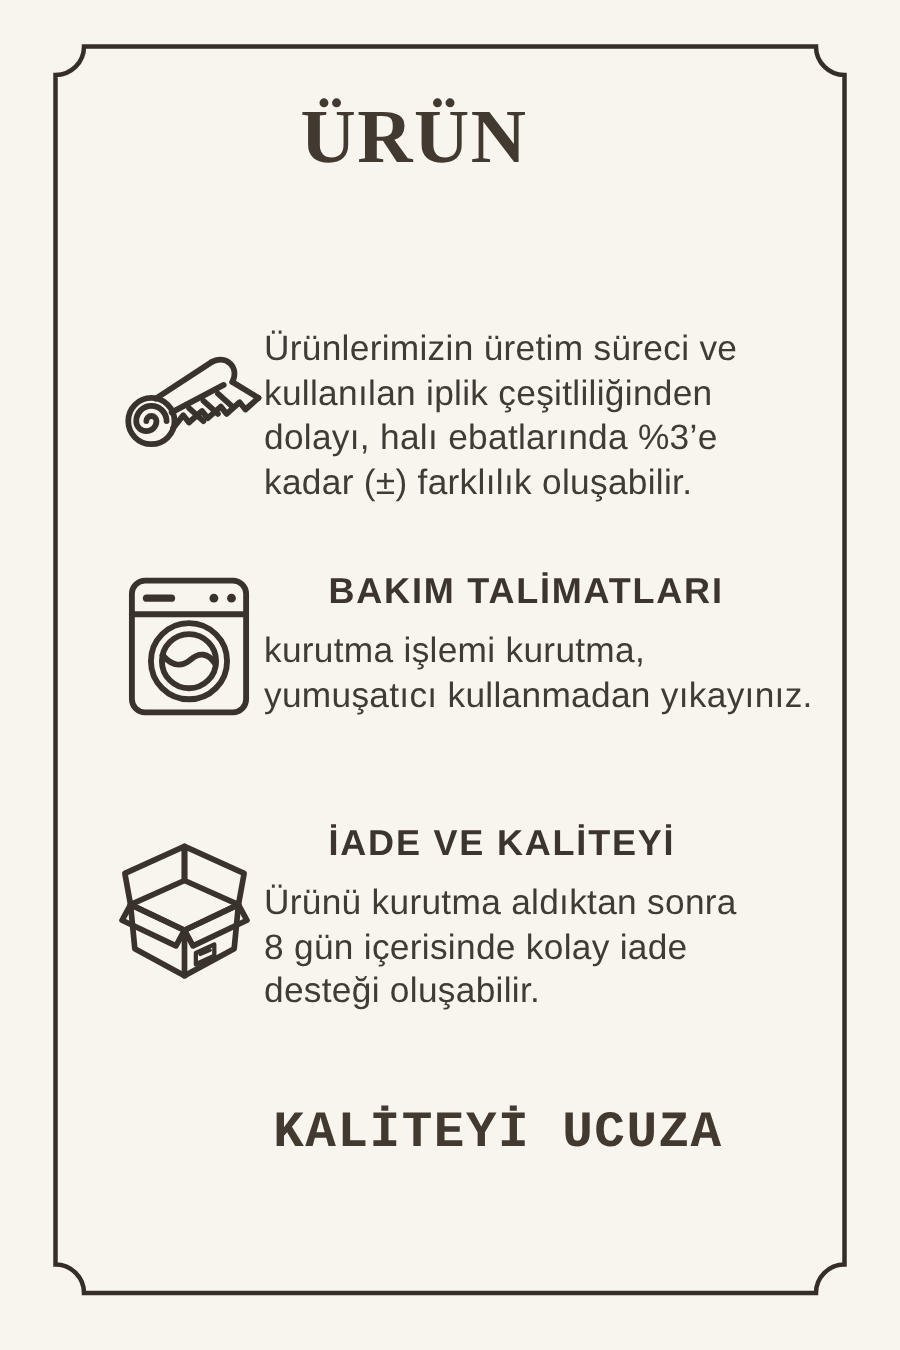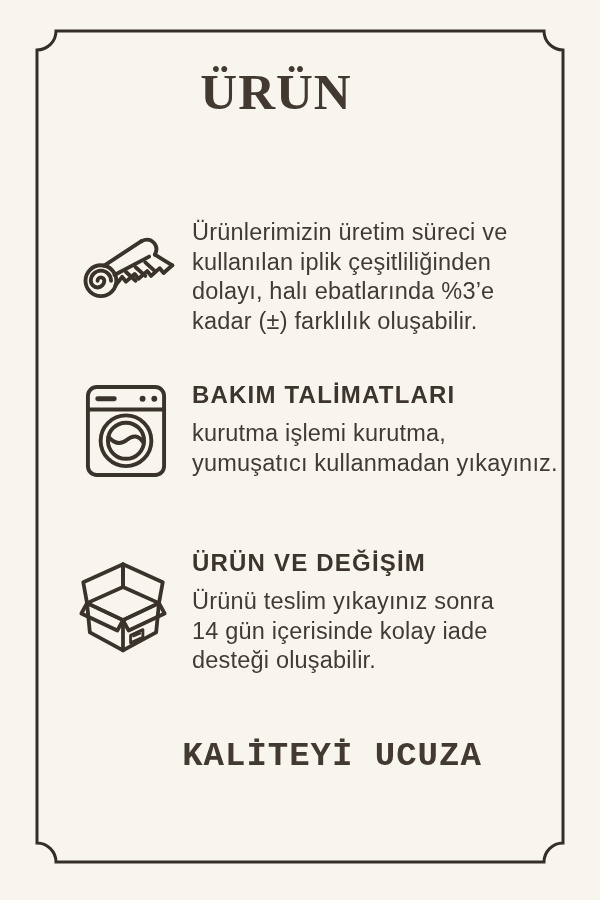--- a/index.html
+++ b/index.html
@@ -27,30 +27,31 @@
     font-size: 51px;
     line-height: 57px;
     letter-spacing: 1px;
     color: #423930;
   }
   .section {
     position: absolute; left: 0; width: 600px;
   }
   .sec-icon { position: absolute; display: block; }
   .sec-text {
-    position: absolute; left: 192px; top: 0;
+    position: absolute; left: 176px; top: 0;
     width: 390px;
   }
   .sec-heading {
     font-size: 24px;
     font-weight: 700;
     letter-spacing: 1.2px;
     color: #3c352d;
     line-height: 27px;
     margin-bottom: 11px;
+    margin-left: 43px;
   }
   .sec-line {
     font-size: 23.5px;
     line-height: 29.5px;
     letter-spacing: 0.2px;
     color: #403b35;
   }
   .footer {
     position: absolute; top: 734px; left: 0;
     width: 600px;
@@ -136,23 +137,23 @@
         <path d="M18 50 L56 68 L94 50"></path>
         <path d="M18 50 L56 68 L50 79 L12 61 Z"></path>
         <path d="M94 50 L56 68 L62 79 L100 61 Z"></path>
         <path d="M18 50 L21 81 L56 100 L91 81 L94 50"></path>
         <path d="M56 68 L56 100"></path>
         <path d="M64 84 l13 -6 v8 l-13 6 z" stroke-width="3"></path>
         <path d="M67 85 l7 -3" stroke-width="2.5"></path>
       </g>
     </svg>
     <div class="sec-text">
-      <div class="sec-heading">ÜRÜN VE DEĞİŞİM</div>
-      <div class="sec-line">Ürünü teslim yıkayınız sonra</div>
-      <div class="sec-line">14 gün içerisinde kolay iade</div>
+      <div class="sec-heading">İADE VE KALİTEYİ</div>
+      <div class="sec-line">Ürünü kurutma aldıktan sonra</div>
+      <div class="sec-line">8 gün içerisinde kolay iade</div>
       <div class="sec-line">desteği oluşabilir.</div>
     </div>
   </div>
 
   <div class="footer">
     <div>KALİTEYİ UCUZA</div>
   </div>
 
 </div>
 

